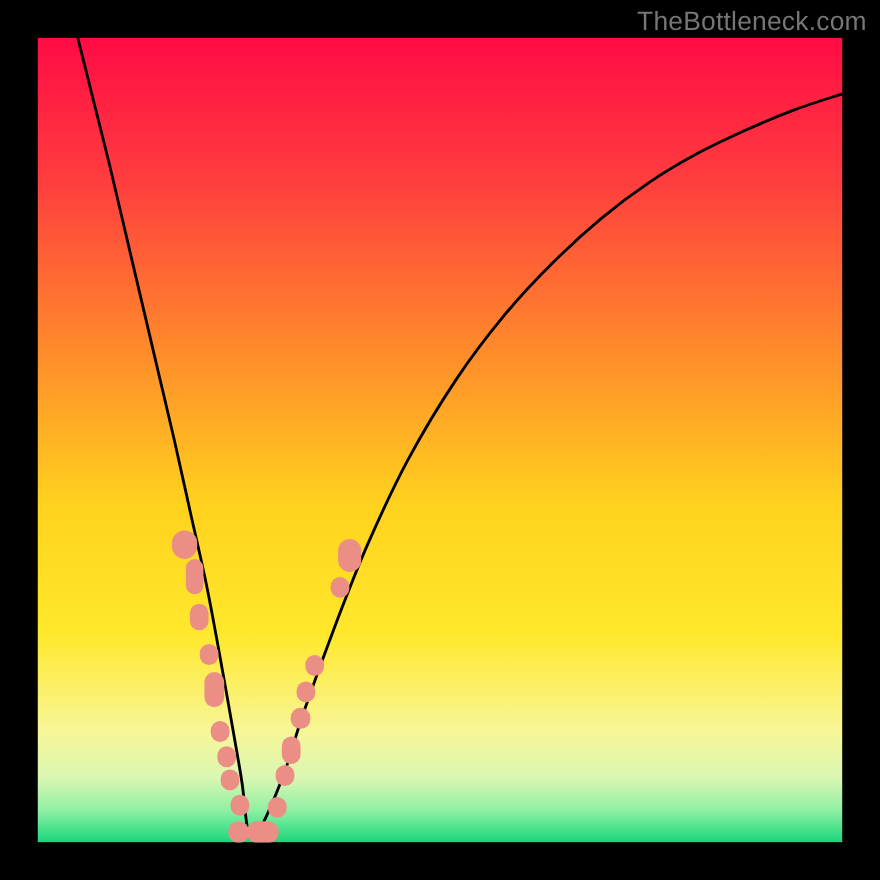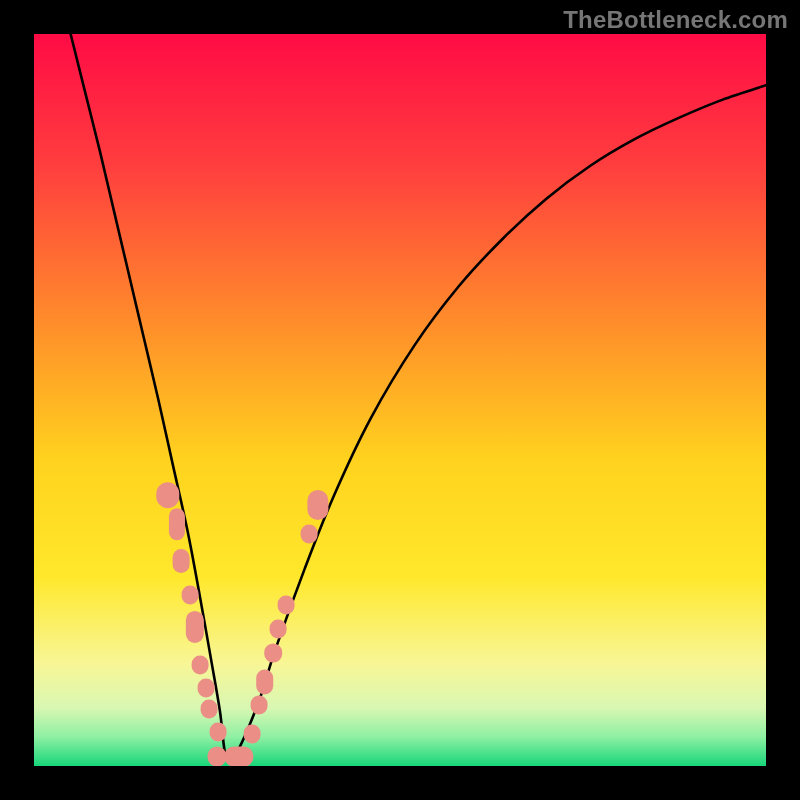--- a/index.html
+++ b/index.html
@@ -27,21 +27,21 @@
   .gradient {
     position: absolute;
     inset: 0;
   }
   .watermark {
     position: absolute;
     top: 6px;
     right: 12px;
     font-family: Arial, Helvetica, sans-serif;
     font-size: 24px;
-    font-weight: 700;
+    font-weight: 400;
     color: #767676;
     letter-spacing: 0.2px;
     user-select: none;
   }
   svg.curves {
     position: absolute;
     inset: 0;
     width: 100%;
     height: 100%;
     overflow: visible;

